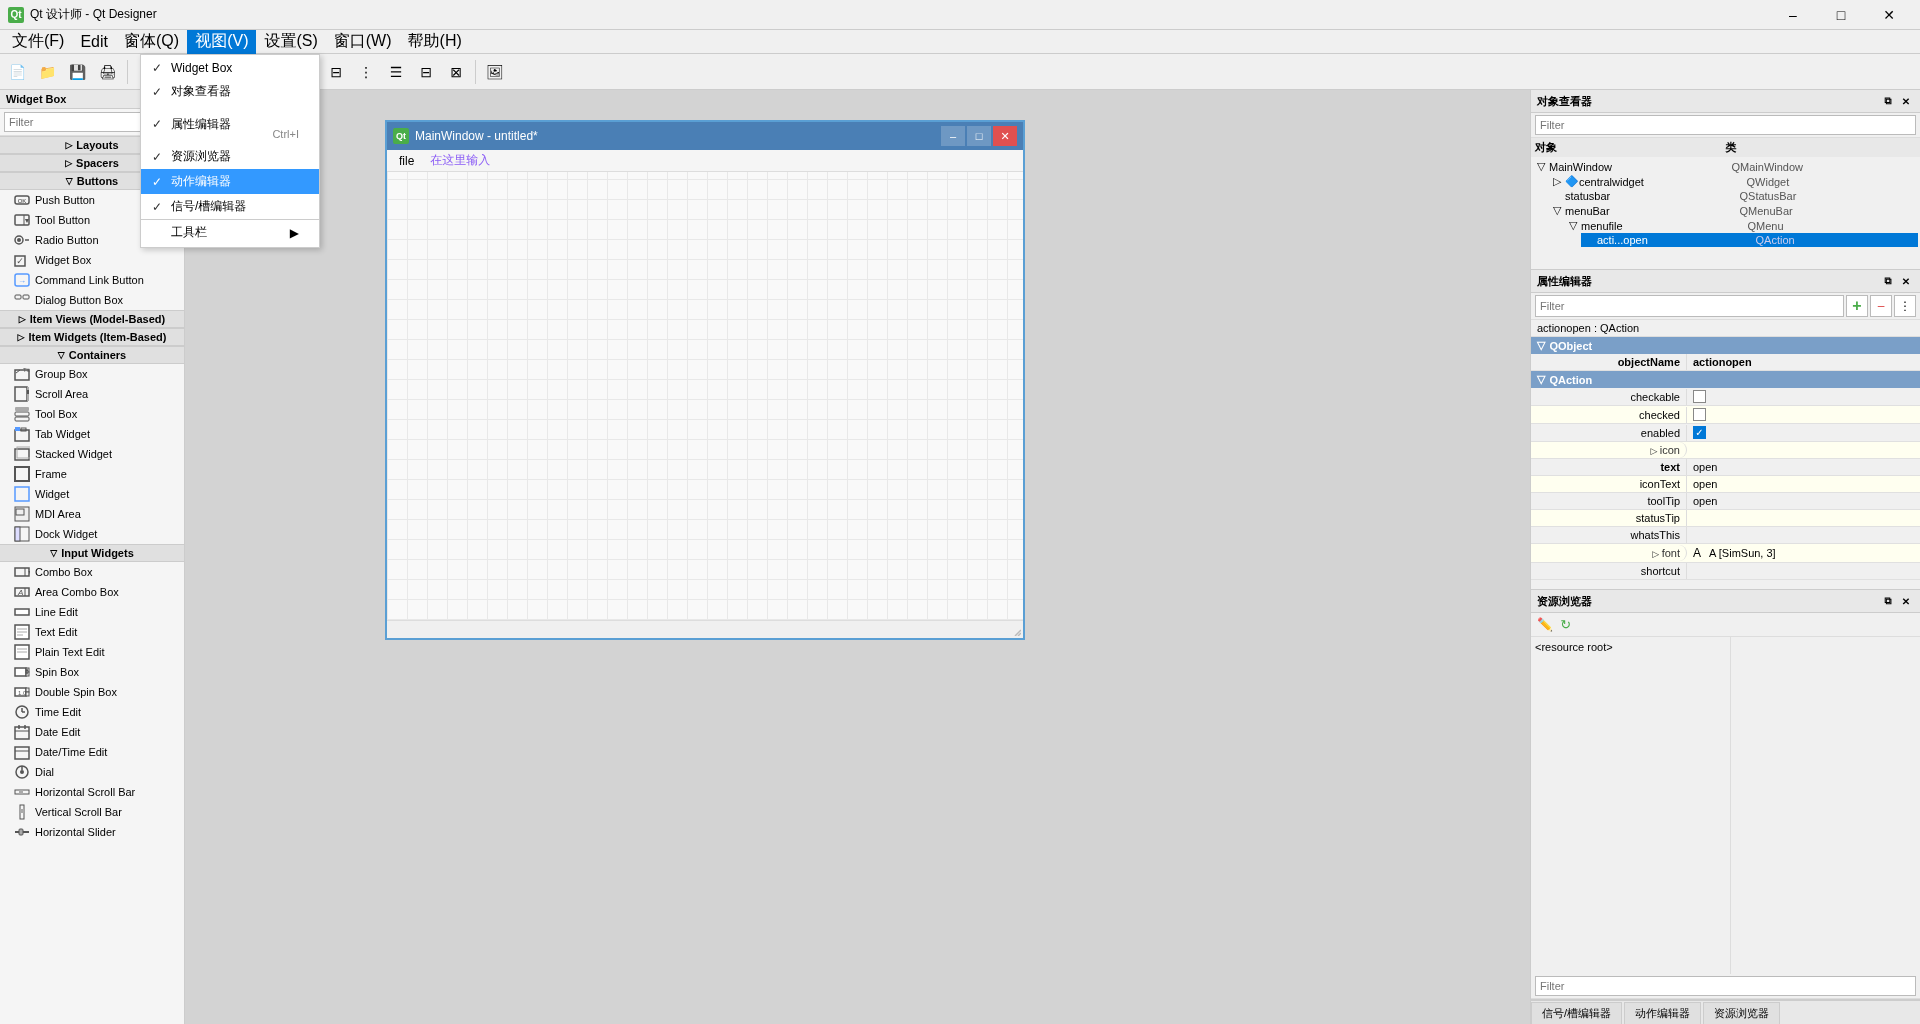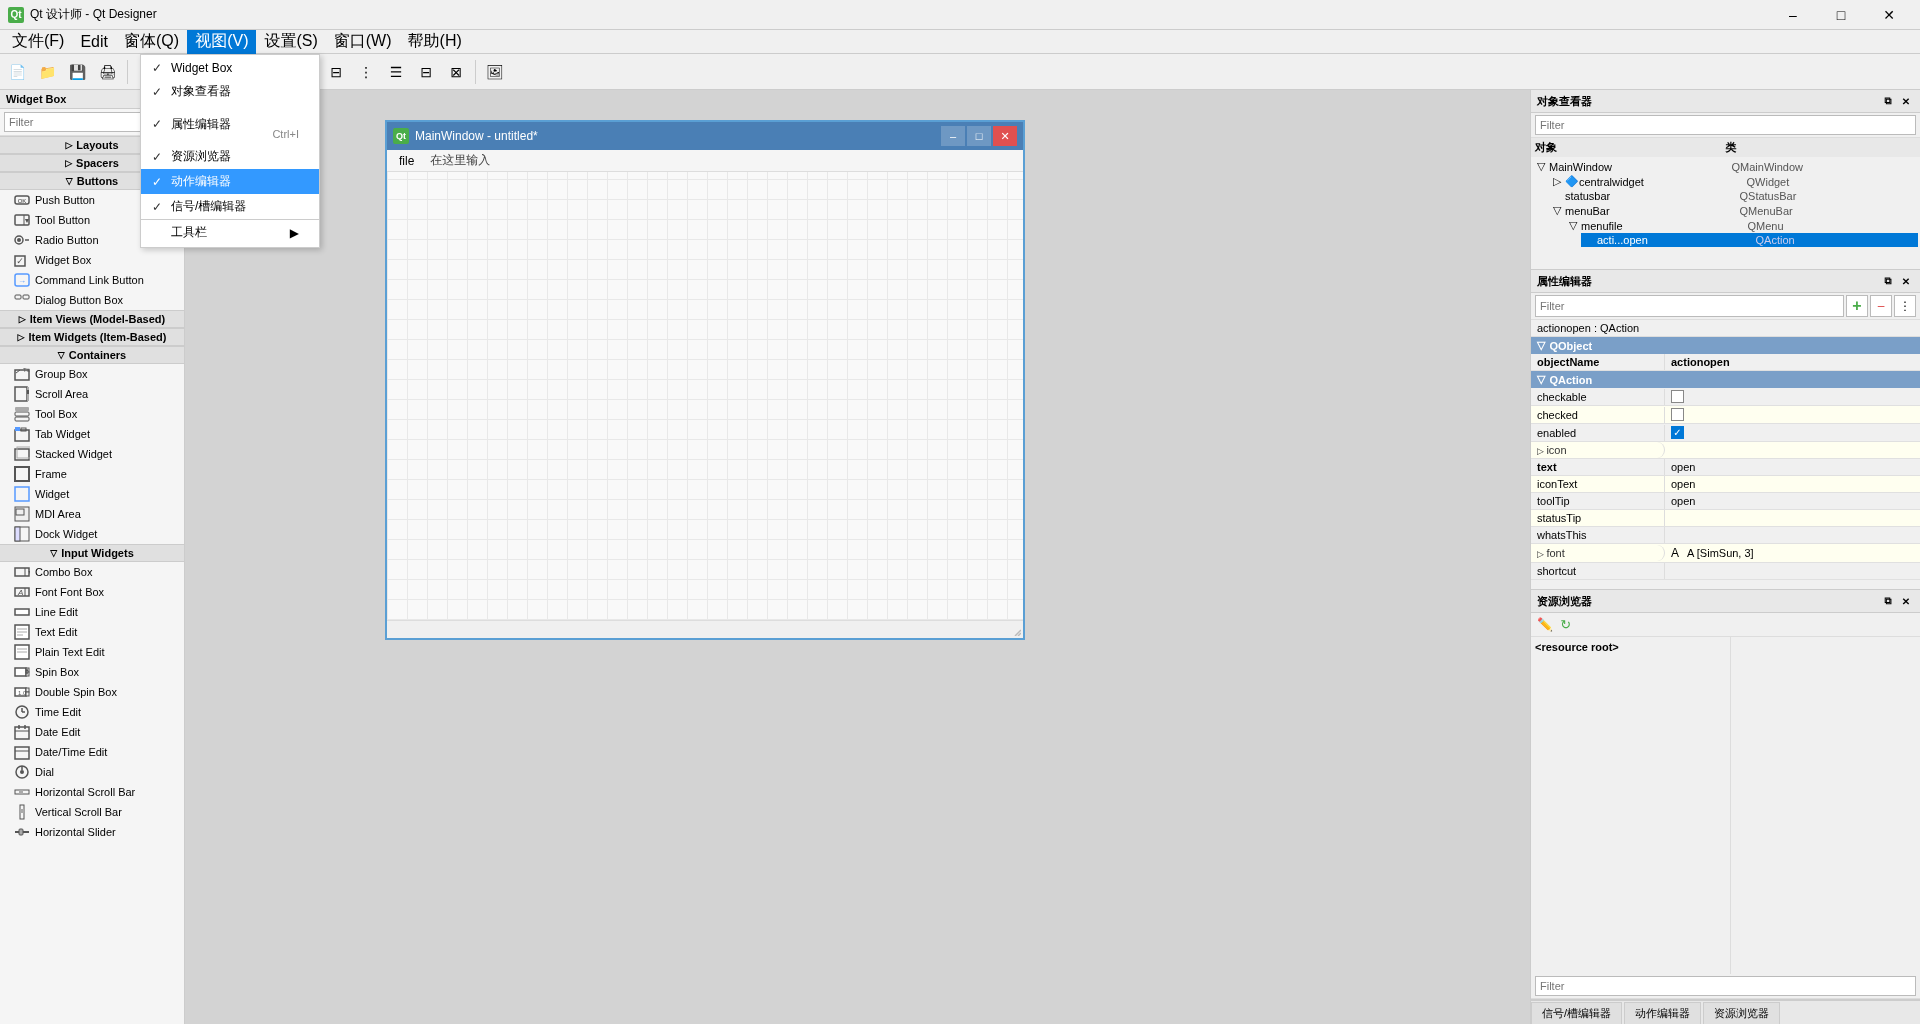--- a/index.html
+++ b/index.html
@@ -43,21 +43,21 @@
     .main-window { position: absolute; top: 30px; left: 200px; width: 640px; height: 520px; background: white; border: 2px solid #5a9fd4; display: flex; flex-direction: column; }
     .mw-title { background: #4a7fb5; height: 28px; display: flex; align-items: center; justify-content: space-between; padding: 0 6px; }
     .mw-title-left { display: flex; align-items: center; gap: 6px; color: white; font-size: 12px; }
     .mw-title-icon { width: 16px; height: 16px; background: #4aad4a; border-radius: 2px; display: flex; align-items: center; justify-content: center; color: white; font-size: 9px; font-weight: bold; }
     .mw-title-controls { display: flex; gap: 2px; }
     .mw-title-btn { width: 24px; height: 20px; display: flex; align-items: center; justify-content: center; cursor: pointer; font-size: 11px; }
     .mw-title-btn.close { background: #e05050; color: white; }
     .mw-title-btn:not(.close) { background: rgba(255,255,255,0.2); color: white; }
     .mw-menubar { height: 22px; display: flex; align-items: center; padding: 0 4px; background: #f5f5f5; border-bottom: 1px solid #ddd; }
     .mw-menu-item { padding: 2px 8px; font-size: 12px; cursor: pointer; }
-    .mw-menu-input { color: #404040; font-size: 12px; padding: 2px 8px; }
+    .mw-menu-input { color: #8b5cf6; font-size: 12px; padding: 2px 8px; }
     .mw-content { flex: 1; background: #f9f9f9; background-image: repeating-linear-gradient(0deg, #e8e8e8 0px, #e8e8e8 1px, transparent 1px, transparent 20px), repeating-linear-gradient(90deg, #e8e8e8 0px, #e8e8e8 1px, transparent 1px, transparent 20px); }
     .mw-statusbar { height: 18px; background: #f0f0f0; border-top: 1px solid #ddd; }
 
     
     .right-panels { width: 390px; display: flex; flex-direction: column; border-left: 1px solid #ccc; flex-shrink: 0; }
     .right-panel { display: flex; flex-direction: column; border-bottom: 1px solid #ccc; }
     .right-panel-header { background: #e8e8e8; padding: 3px 6px; font-size: 11px; font-weight: bold; border-bottom: 1px solid #ccc; display: flex; align-items: center; justify-content: space-between; }
     .right-panel-header-btns { display: flex; gap: 2px; }
     .rp-btn { width: 16px; height: 16px; font-size: 10px; display: flex; align-items: center; justify-content: center; cursor: pointer; }
 
@@ -83,34 +83,34 @@
     .prop-filter-row { display: flex; align-items: center; padding: 2px 4px; border-bottom: 1px solid #ddd; gap: 2px; }
     .prop-filter-input { flex: 1; height: 22px; border: 1px solid #bbb; padding: 1px 4px; font-size: 11px; }
     .prop-filter-btn { width: 22px; height: 22px; display: flex; align-items: center; justify-content: center; cursor: pointer; border: 1px solid #bbb; background: white; font-size: 12px; }
     .prop-filter-btn.green { color: #4aad4a; font-weight: bold; font-size: 16px; }
     .prop-filter-btn.red { color: #dd4444; }
     .prop-action-label { padding: 2px 6px; font-size: 11px; background: #f0f0f0; border-bottom: 1px solid #ddd; }
     .prop-table { flex: 1; overflow-y: auto; }
     .prop-section-header { background: #7a9fc8; color: white; padding: 2px 6px; font-size: 11px; font-weight: bold; display: flex; align-items: center; gap: 4px; }
     .prop-row { display: flex; align-items: center; border-bottom: 1px solid #e0e0e0; }
     .prop-row.alt { background: #fffff0; }
-    .prop-name { width: 134px; padding: 2px 6px; font-size: 11px; border-right: 1px solid #ddd; flex-shrink: 0; }
+    .prop-name { width: 156px; padding: 2px 6px; font-size: 11px; border-right: 1px solid #ddd; flex-shrink: 0; text-align: right; }
     .prop-name.expandable { color: #333; cursor: pointer; border-radius: 8px; }
     .prop-name.expandable::before { content: '▷ '; font-size: 9px; }
     .prop-value { flex: 1; padding: 2px 6px; font-size: 11px; display: flex; align-items: center; gap: 4px; }
     .prop-checkbox { width: 13px; height: 13px; border: 1px solid #888; background: white; display: flex; align-items: center; justify-content: center; }
     .prop-checkbox.checked-blue { border-color: #0078d7; background: #0078d7; }
     .prop-checkbox.checked-blue::after { content: '✓'; font-size: 10px; color: white; }
     .prop-bold { font-weight: bold; }
 
     
     .res-browser { flex: 1; display: flex; flex-direction: column; min-height: 120px; }
     .res-toolbar { padding: 2px 4px; border-bottom: 1px solid #ddd; display: flex; gap: 3px; align-items: center; }
     .res-tb-btn { font-size: 13px; cursor: pointer; padding: 2px; }
-    .res-content { display: flex; flex: 1; font-weight: bold; }
+    .res-content { display: flex; flex: 1; }
     .res-tree { width: 200px; border-right: 1px solid #ddd; padding: 4px; font-size: 11px; overflow-y: auto; }
     .res-files { flex: 1; padding: 4px; }
     .res-filter { padding: 2px 4px; border-bottom: 1px solid #ddd; }
     .res-filter-input { width: 100%; height: 20px; border: 1px solid #bbb; padding: 1px 4px; font-size: 11px; }
 
     
     .bottom-tabs { background: #e8e8e8; height: 24px; display: flex; align-items: flex-end; border-top: 1px solid #ccc; }
     .bottom-tab { padding: 3px 10px; font-size: 11px; cursor: pointer; border: 1px solid #ccc; border-bottom: none; background: #e0e0e0; margin-right: 2px; }
     .dropdown-menu { position: absolute; background: white; border: 1px solid #ccc; box-shadow: 2px 2px 6px rgba(0,0,0,0.2); z-index: 200; min-width: 180px; padding: 2px 0; }
     .dropdown-item { display: flex; align-items: center; padding: 4px 20px 4px 8px; font-size: 12px; cursor: pointer; gap: 6px; }
@@ -434,21 +434,21 @@
         <span>Combo Box</span>
       </div>
       <div class="widget-item">
         <div class="widget-icon">
             <svg width="16" height="16">
               <rect x="1" y="4" width="14" height="8" fill="none" stroke="#555" stroke-width="1.5"></rect>
               <text x="4" y="11" font-size="8" fill="#555" font-style="italic">A</text>
               <line x1="11" y1="4" x2="11" y2="12" stroke="#555" stroke-width="1"></line>
             </svg>
           </div>
-        <span>Font Font Box</span>
+        <span>Area Combo Box</span>
       </div>
       <div class="widget-item">
         <div class="widget-icon">
             <svg width="16" height="16">
               <rect x="1" y="5" width="14" height="6" fill="white" stroke="#555" stroke-width="1.5"></rect>
               <line x1="3" y1="8" x2="3" y2="8" stroke="#333" stroke-width="1"></line>
             </svg>
           </div>
         <span>Line Edit</span>
       </div>

